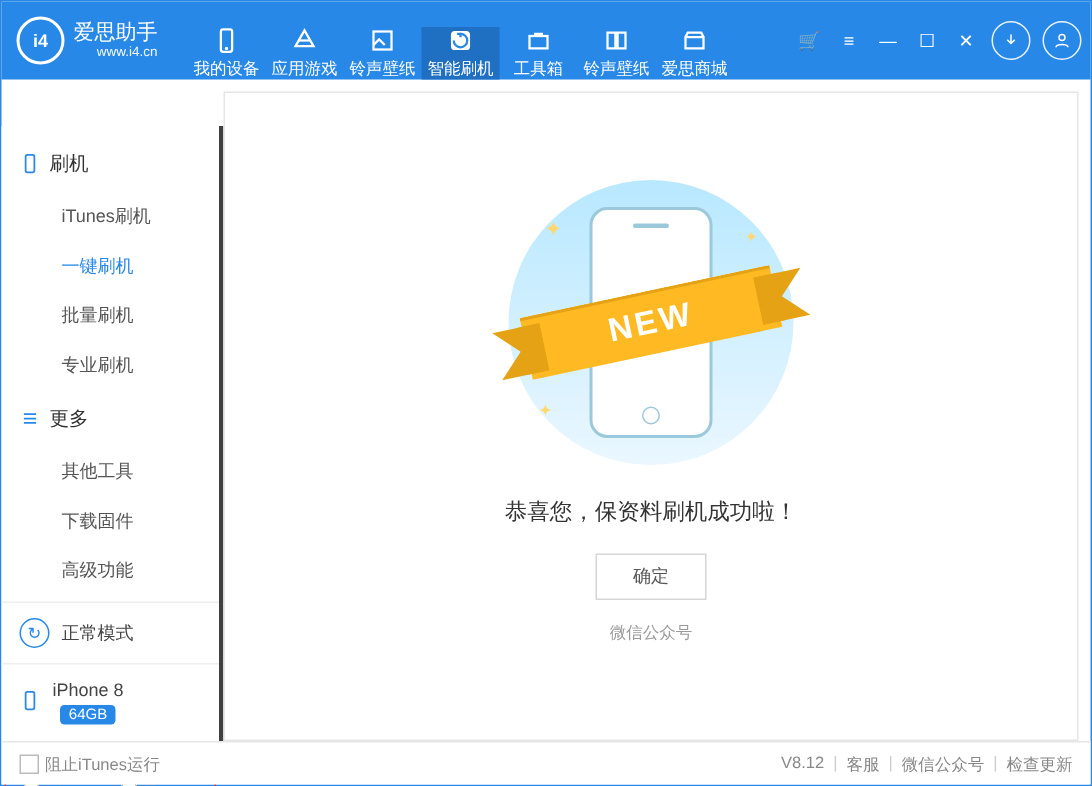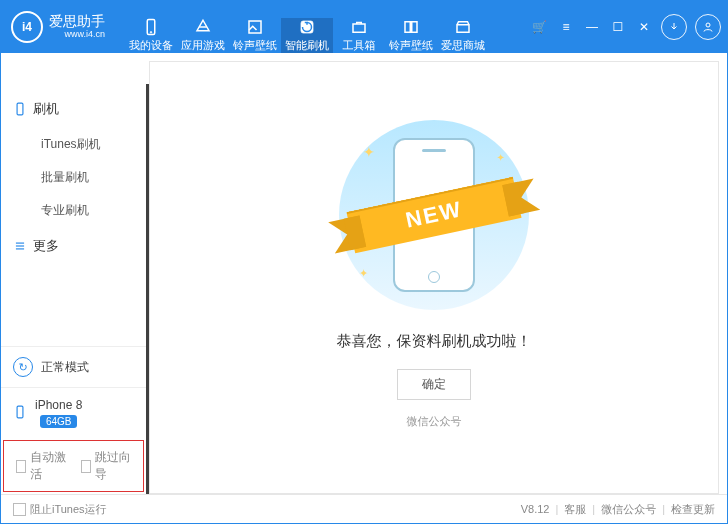--- a/index.html
+++ b/index.html
@@ -145,30 +145,36 @@
     <div class="sidebar">
       <div class="side-group">
         <div class="side-header">
           <svg viewBox="0 0 24 24">
               <rect x="7" y="2" width="10" height="20" rx="2"></rect>
             </svg>
           <span>刷机</span>
         </div>
         <div class="side-list">
           <div class="side-item">iTunes刷机</div>
+          <div class="side-item sel">一键刷机</div>
           <div class="side-item">批量刷机</div>
           <div class="side-item">专业刷机</div>
         </div>
         <div class="side-header">
           <svg viewBox="0 0 24 24">
               <line x1="5" y1="7" x2="19" y2="7"></line>
               <line x1="5" y1="12" x2="19" y2="12"></line>
               <line x1="5" y1="17" x2="19" y2="17"></line>
             </svg>
           <span>更多</span>
+        </div>
+        <div class="side-list">
+          <div class="side-item">其他工具</div>
+          <div class="side-item">下载固件</div>
+          <div class="side-item">高级功能</div>
         </div>
       </div>
       <div class="side-footer">
         <div class="mode-box">
           <div class="mode-ico">↻</div>
           <span>正常模式</span>
         </div>
         <div class="device-box">
           <div class="dev-ico"><svg viewBox="0 0 24 24">
                 <rect x="7" y="2" width="10" height="20" rx="2"></rect>

